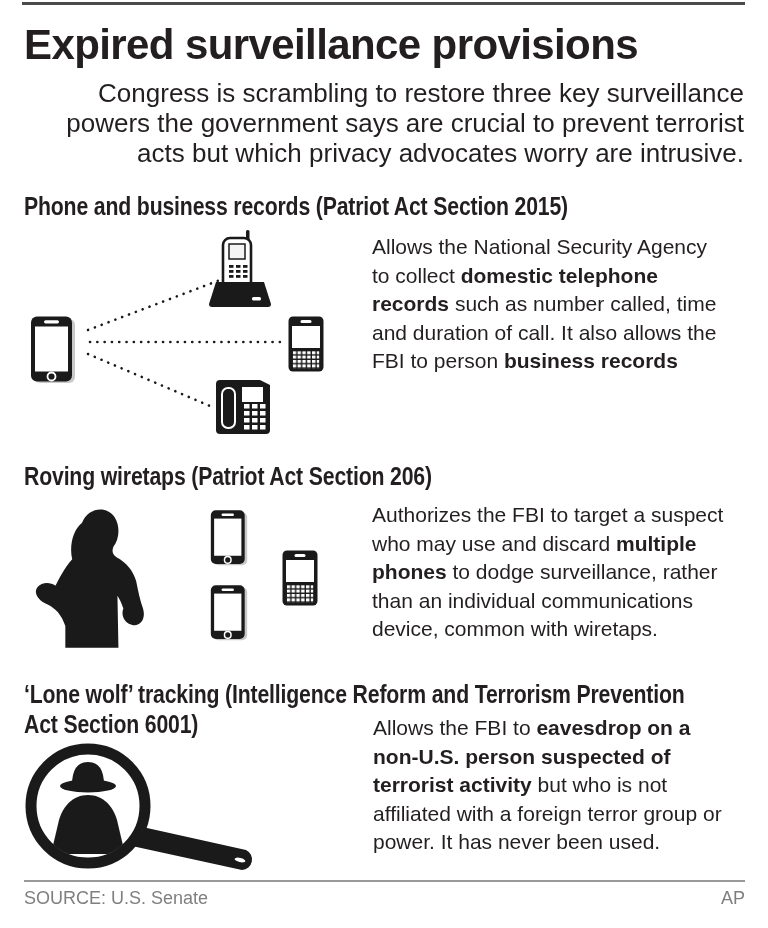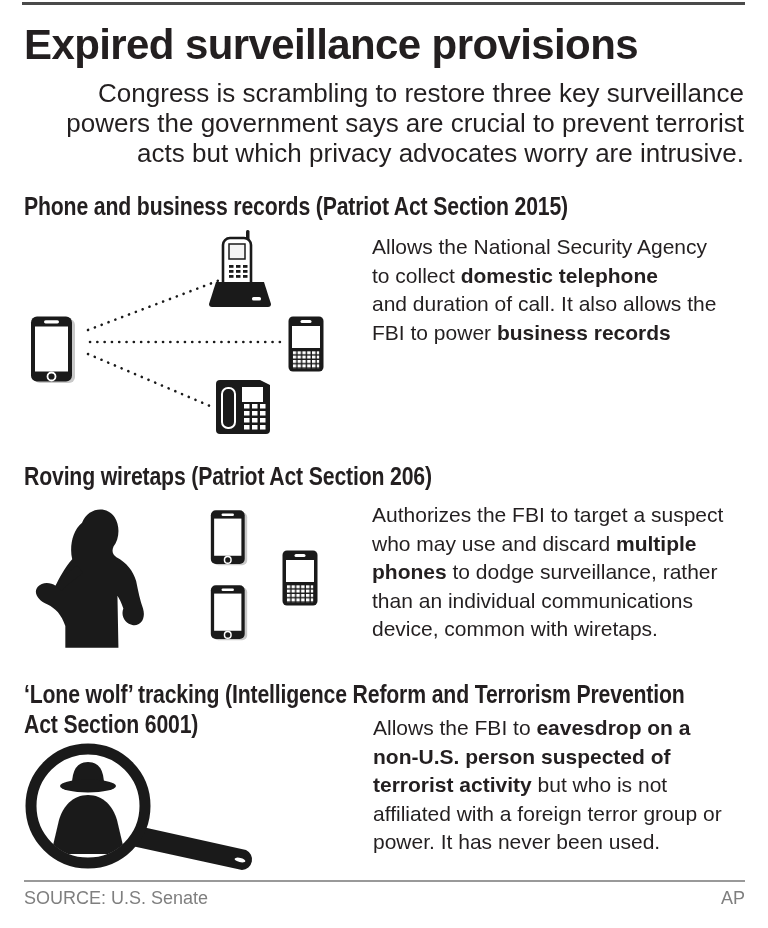--- a/index.html
+++ b/index.html
@@ -87,22 +87,23 @@
       <path d="M8 4 L48 4 L58 9 L58 54 Q58 58 54 58 L8 58 Q4 58 4 54 L4 8 Q4 4 8 4 Z" fill="#1a1a1a"></path>
       <rect x="10" y="12" width="13" height="40" rx="6" fill="none" stroke="#ffffff" stroke-width="2"></rect>
       <rect x="30" y="11" width="21" height="15" fill="#ffffff"></rect>
       <rect x="32" y="28" width="22" height="26" fill="url(#kbd2)"></rect>
     </svg>
   </div>
 
   <div class="abs body-text" style="left:372px;top:233px;width:392px;">
       <div class="tline"><span>Allows the National Security Agency</span></div>
       <div class="tline"><span>to collect </span><b>domestic telephone</b></div>
+      <div class="tline"><b>records</b><span> such as number called, time</span></div>
       <div class="tline"><span>and duration of call. It also allows the</span></div>
-      <div class="tline"><span>FBI to power </span><b>business records</b></div>
+      <div class="tline"><span>FBI to person </span><b>business records</b></div>
     </div>
 
   <div class="abs h2" style="left:24px;top:461px;">
       <div class="tline">Roving wiretaps (Patriot Act Section 206)</div>
     </div>
 
   <div class="abs" style="left:24px;top:498px;width:340px;height:160px;">
 
     <svg class="abs" style="left:2px;top:2px;" width="118" height="148" viewBox="0 0 120 150">
       <path fill="#1a1a1a" d="M40 150 L40 128 C36 116 30 110 22 106 C12 102 7 94 12 88

